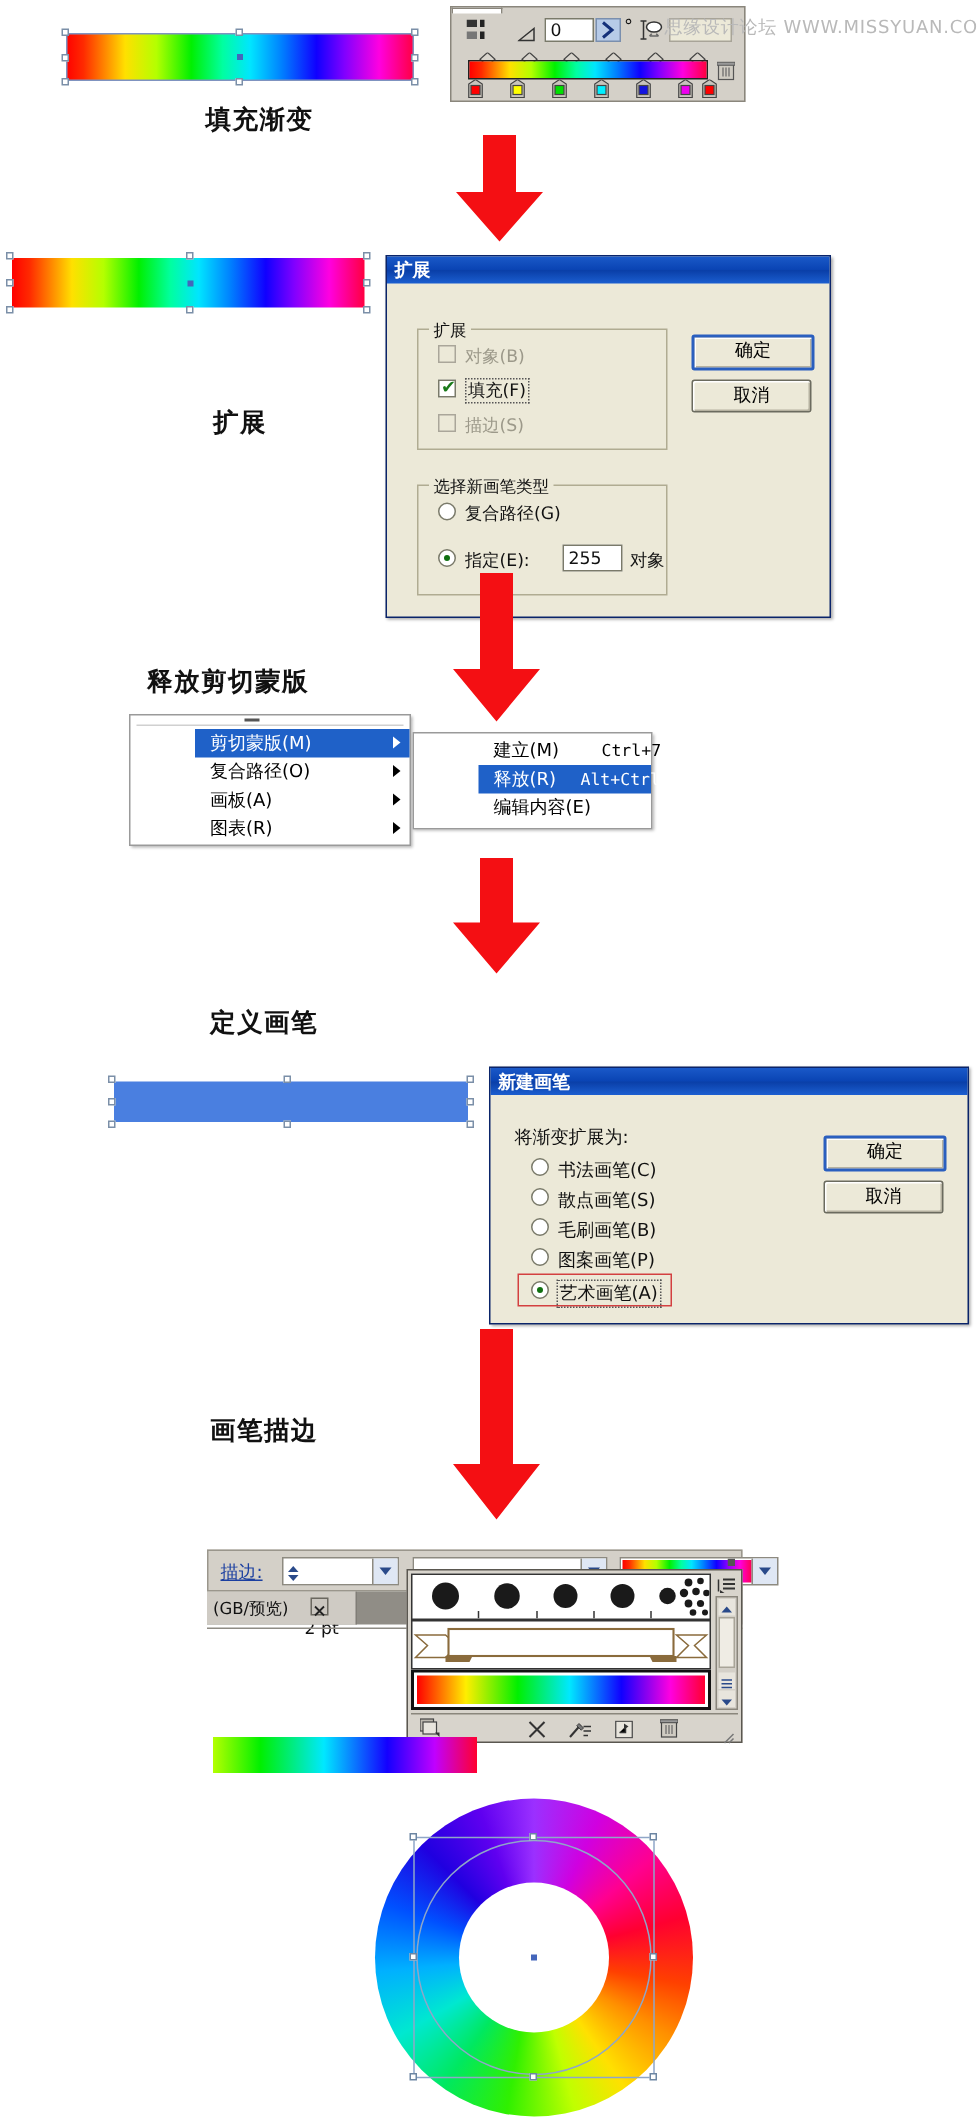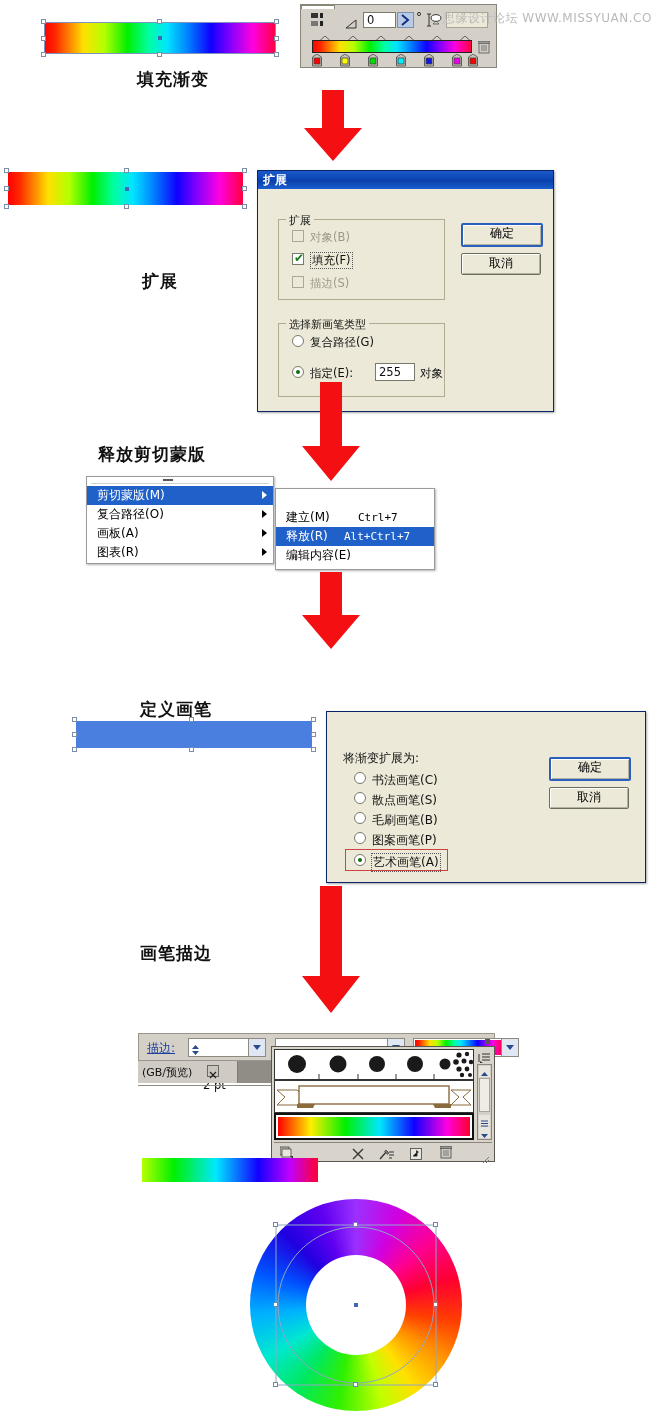--- a/index.html
+++ b/index.html
@@ -69,21 +69,21 @@
   .txtbox{position:absolute;background:#fff;border:1px solid #7a7a6a;
       box-sizing:border-box;font-size:11.5px;color:#111;
       padding-left:3px;line-height:15px;
       font-family:"DejaVu Sans","Liberation Sans",sans-serif;}
 
   
   .menu{position:absolute;background:#fff;border:1px solid #9a9a9a;
         box-shadow:1px 1px 2px rgba(0,0,0,.3);}
   .mi{position:relative;height:19px;line-height:19px;font-size:12px;color:#000;
       padding-left:10px;white-space:nowrap;
-      font-family:"DejaVu Sans","Liberation Sans",sans-serif;}
+      font-family:"DejaVu Sans","Liberation Sans",sans-serif;margin-left:43px;}
   .mi.sel{background:#1f61c8;color:#fff;}
   .mi .arr{position:absolute;right:6px;top:5px;width:0;height:0;
       border-left:5px solid #000;border-top:4px solid transparent;
       border-bottom:4px solid transparent;}
   .mi.sel .arr{border-left-color:#fff;}
   .mi .sc{position:absolute;font-family:"DejaVu Sans Mono","Liberation Mono",monospace;
       font-size:11px;}
 
   
   .panel{position:absolute;background:#d4d0c8;border:1px solid #8a867c;}
@@ -286,54 +286,55 @@
   <div class="mi">
     <span>画板(A)</span>
     <span class="arr"></span>
   </div>
   <div class="mi">
     <span>图表(R)</span>
     <span class="arr"></span>
   </div>
 </div>
 
-<div class="menu" style="left:275px;top:488px;width:158px;height:61px;padding-top:19px;">
+<div class="menu" style="left:275px;top:488px;width:158px;height:61px;padding-top:2px;">
   <div class="mi">
     <span>建立(M)</span>
     <span class="sc" style="left:82px;top:0;">Ctrl+7</span>
   </div>
   <div class="mi sel">
     <span>释放(R)</span>
     <span class="sc" style="left:68px;top:0;">Alt+Ctrl+7</span>
   </div>
   <div class="mi">
     <span>编辑内容(E)</span>
   </div>
 </div>
 
 <div class="arrow" style="left:298px;top:572px;">
   <svg width="66" height="78" viewBox="0 0 66 78">
     <path d="M22 0 L44 0 L44 43 L62 43 L33 77 L4 43 L22 43 Z" fill="#f40f13"></path>
   </svg>
 </div>
 
-<div class="step-label" style="left:140px;top:670px;margin-top:28px;">定义画笔</div>
+<div class="step-label" style="left:140px;top:670px;">定义画笔</div>
 
 <div class="abs" style="left:76px;top:721px;width:236px;height:27px;background:#4a7fe0;">
   <div class="handle" style="left:-4px;top:-4px;"></div>
   <div class="handle" style="left:113px;top:-4px;"></div>
   <div class="handle" style="right:-4px;top:-4px;"></div>
   <div class="handle" style="left:-4px;top:11px;"></div>
   <div class="handle" style="right:-4px;top:11px;"></div>
   <div class="handle" style="left:-4px;bottom:-4px;"></div>
   <div class="handle" style="left:113px;bottom:-4px;"></div>
   <div class="handle" style="right:-4px;bottom:-4px;"></div>
 </div>
 
 <div class="dlg" style="left:326px;top:711px;width:320px;height:172px;">
+  <div class="dlg-title">新建画笔</div>
 
   <div class="lbl" style="left:16px;top:38px;font-size:12px;">将渐变扩展为:</div>
 
   <div class="rb" style="left:27px;top:60px;"></div>
   <div class="lbl" style="left:45px;top:60px;font-size:12px;">书法画笔(C)</div>
 
   <div class="rb" style="left:27px;top:80px;"></div>
   <div class="lbl" style="left:45px;top:80px;font-size:12px;">散点画笔(S)</div>
 
   <div class="rb" style="left:27px;top:100px;"></div>

